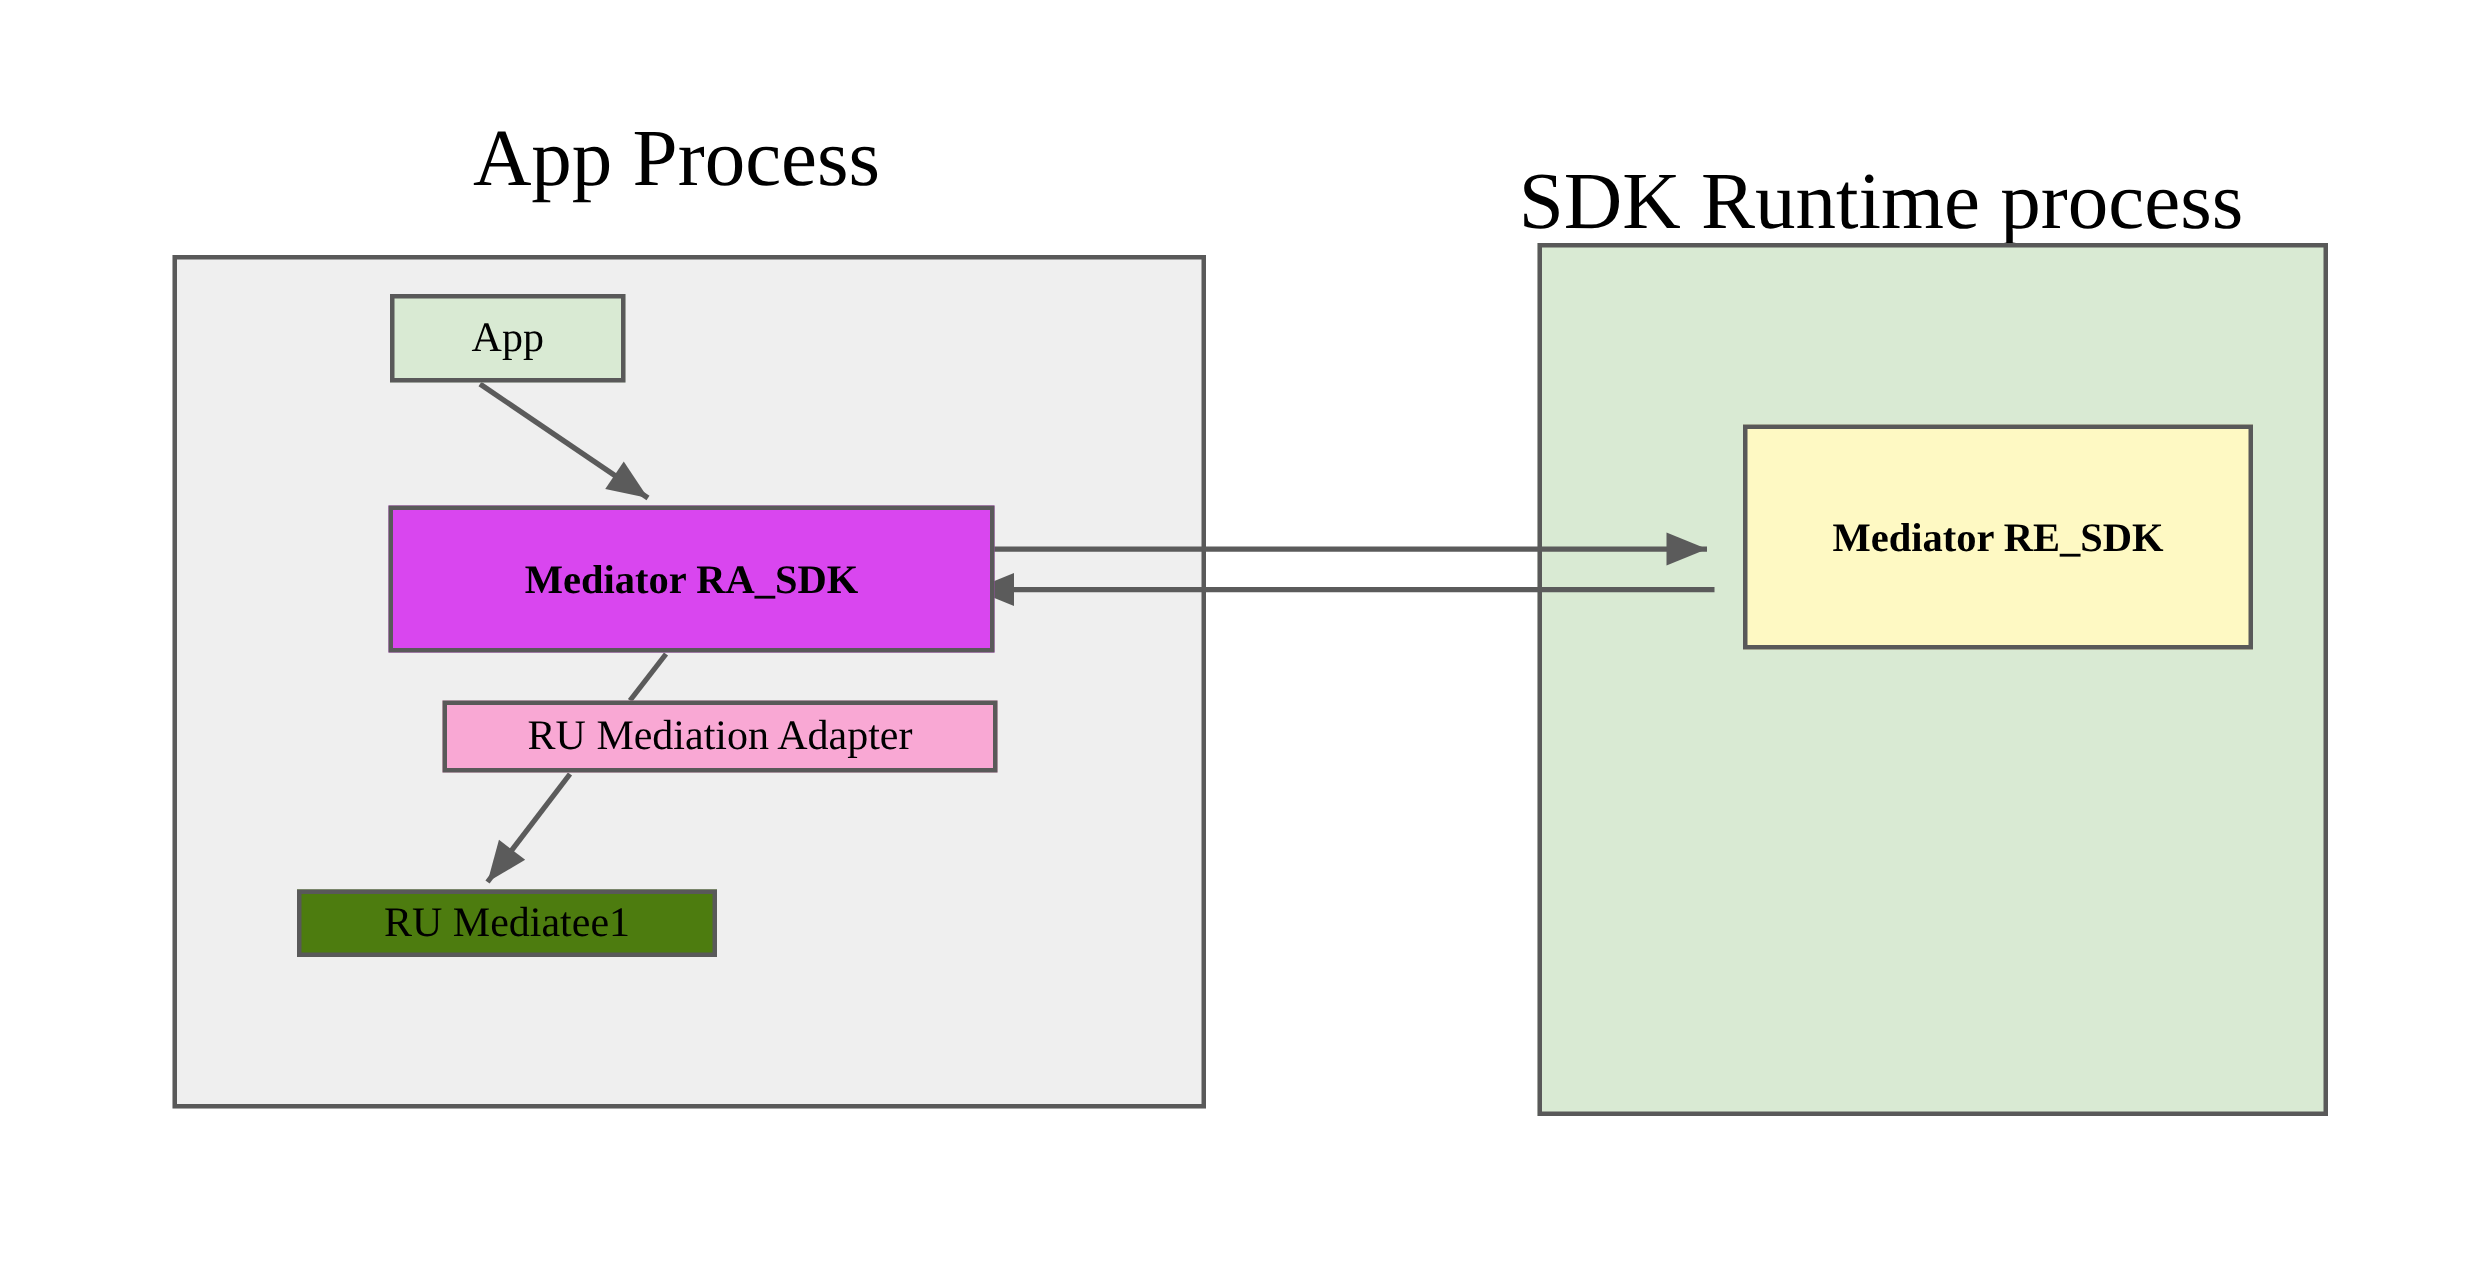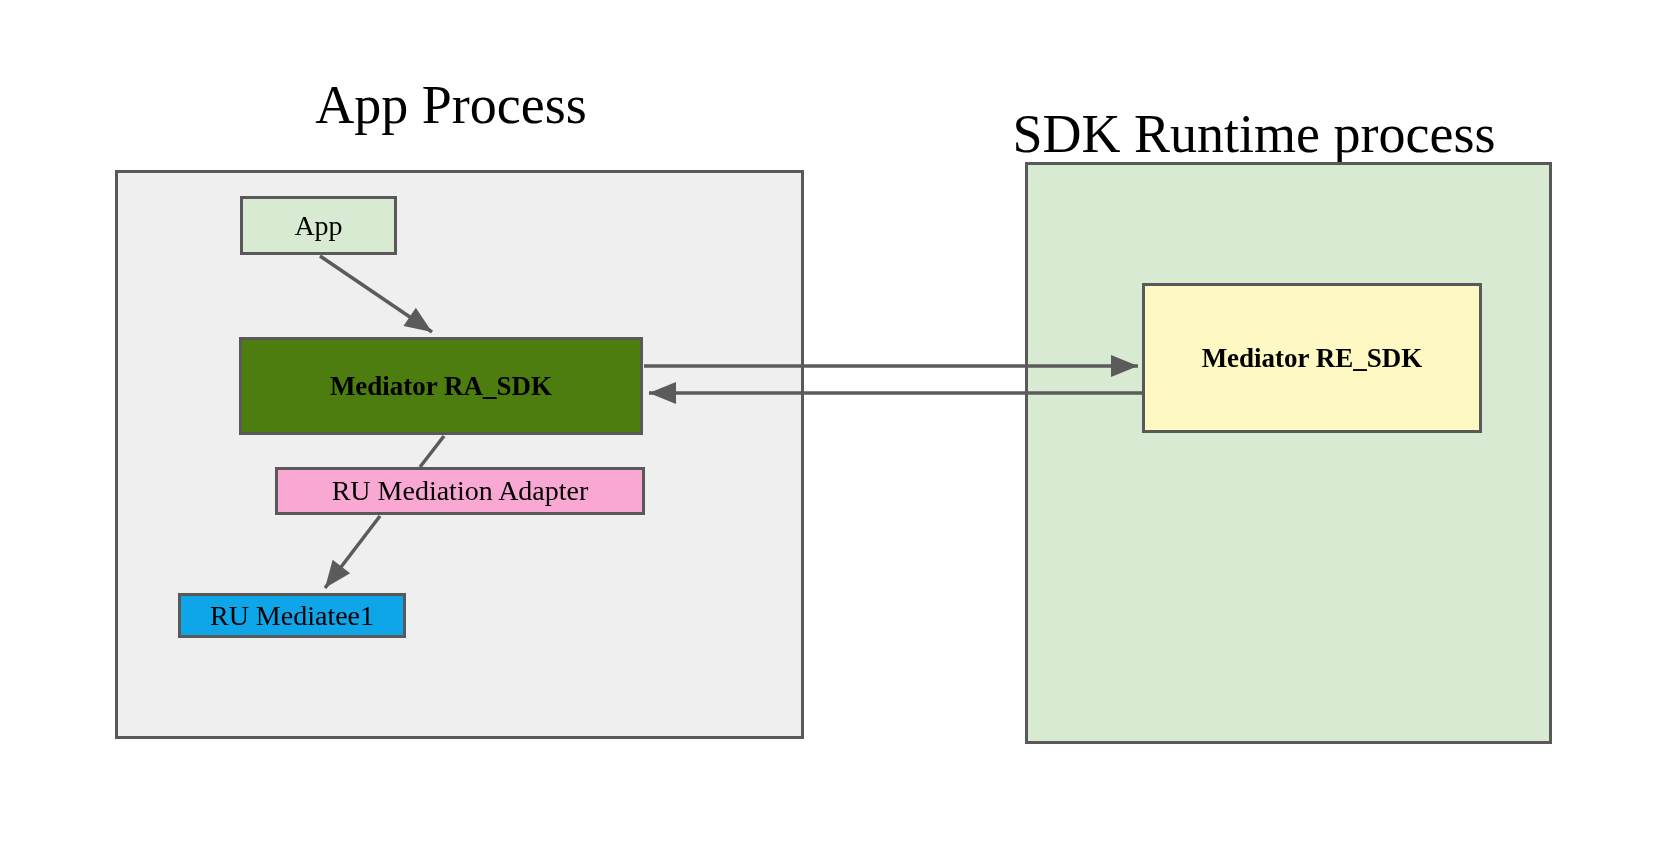--- a/index.html
+++ b/index.html
@@ -45,27 +45,28 @@
   .node {
     position: absolute;
     border: 3px solid #595959;
     box-sizing: border-box;
     display: flex;
     align-items: center;
     justify-content: center;
     font-size: 28px;
     text-align: center;
     white-space: nowrap;
+    margin-left: 20px;
   }
   .node.bold { font-weight: bold; font-size: 27px; }
 
   .node.app       { left: 240px;  top: 196px; width: 157px; height: 59px;  background: #d9ead3; }
-  .node.ra-sdk    { left: 239px;  top: 337px; width: 404px; height: 98px;  background: #4d7c0f; justify-content: center; }
+  .node.ra-sdk    { left: 239px;  top: 337px; width: 404px; height: 98px;  background: #d946ef; justify-content: center; }
   .node.adapter   { left: 275px;  top: 467px; width: 370px; height: 48px;  background: #f9a8d4; }
-  .node.mediatee1 { left: 178px;  top: 593px; width: 228px; height: 45px;  background: #0ea5e9; }
+  .node.mediatee1 { left: 178px;  top: 593px; width: 280px; height: 45px;  background: #4d7c0f; }
   .node.re-sdk    { left: 1142px; top: 283px; width: 340px; height: 150px; background: #fef9c3; }
 
   .edges {
     position: absolute;
     left: 0; top: 0;
     width: 1660px;
     height: 844px;
     pointer-events: none;
   }
 </style>

